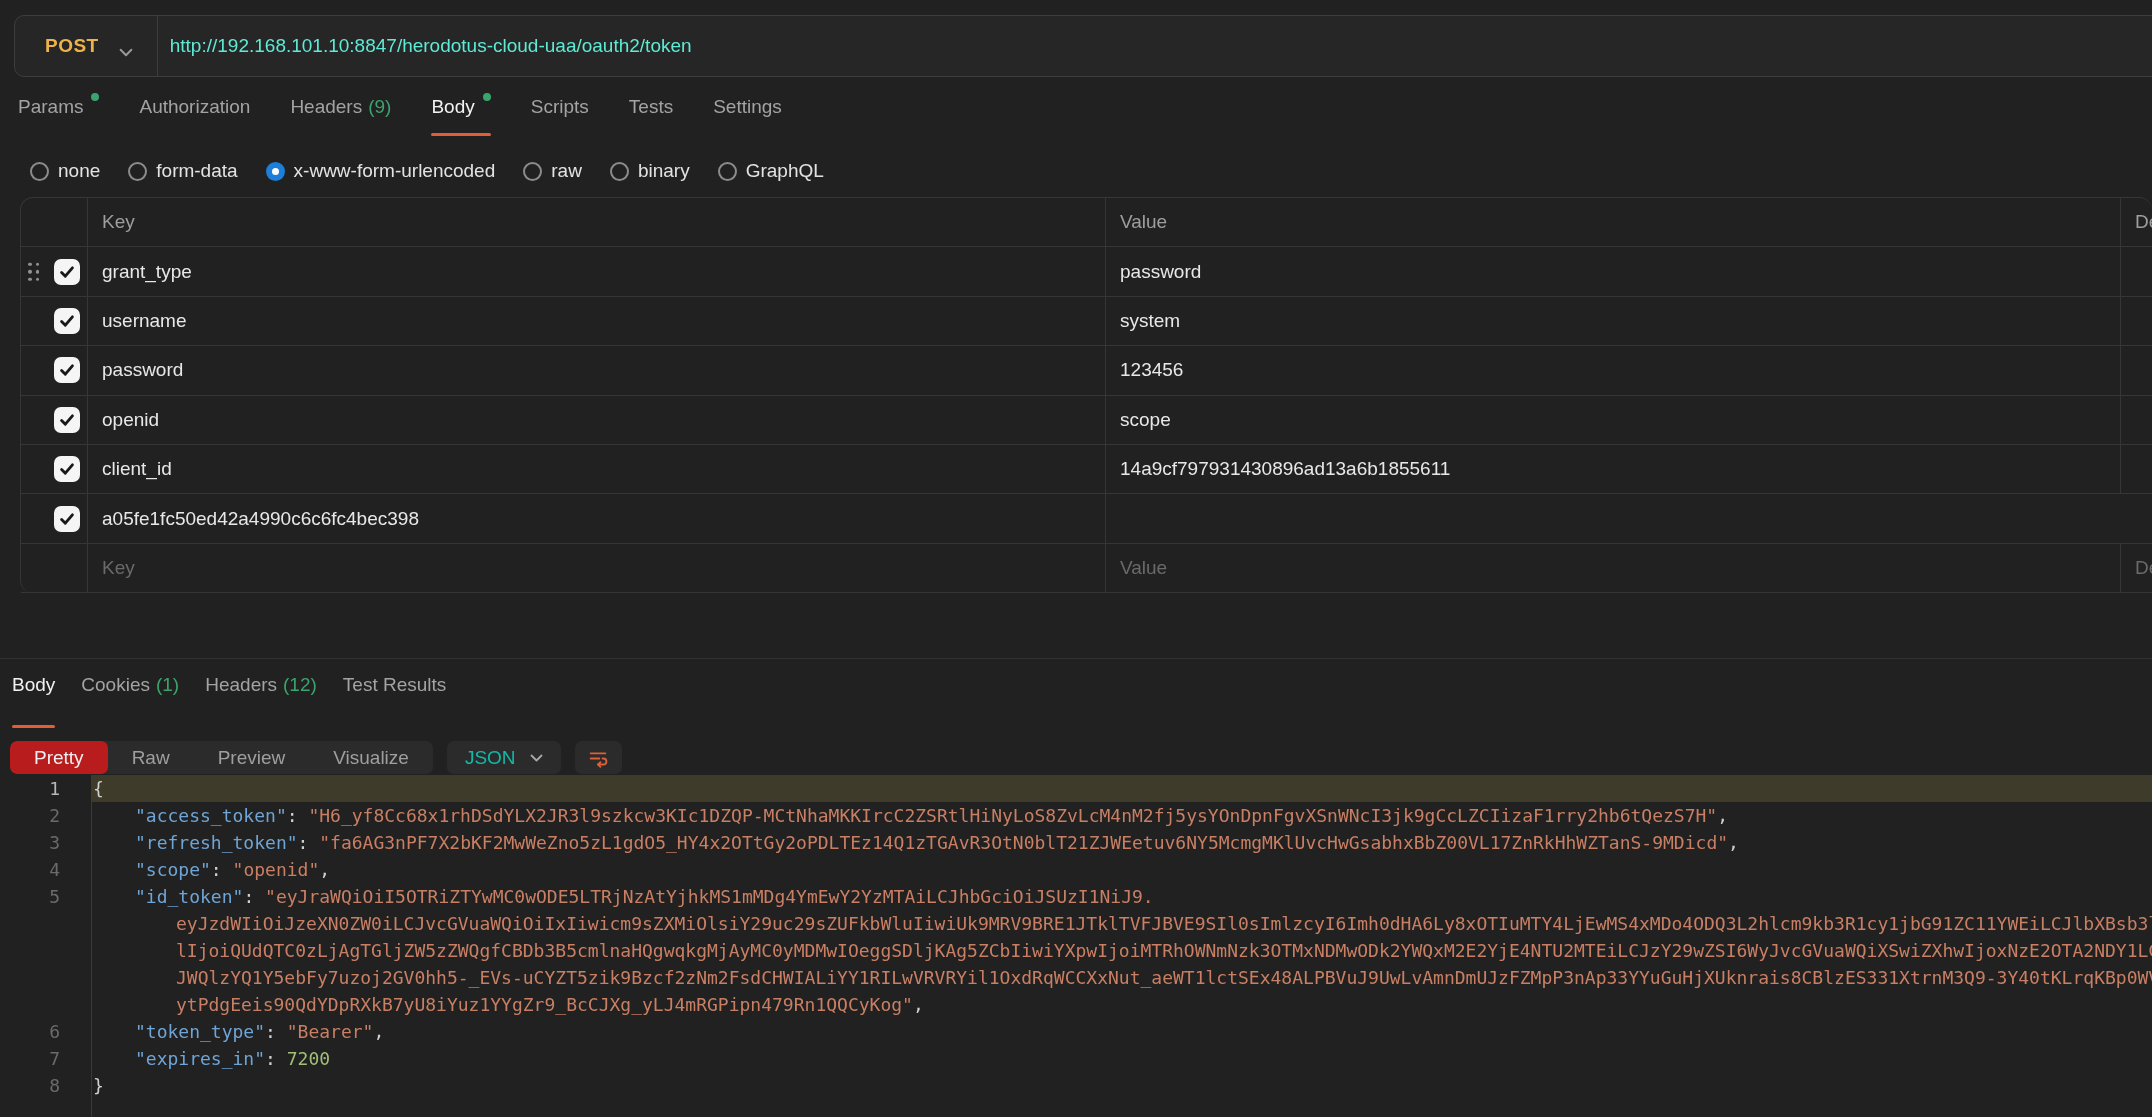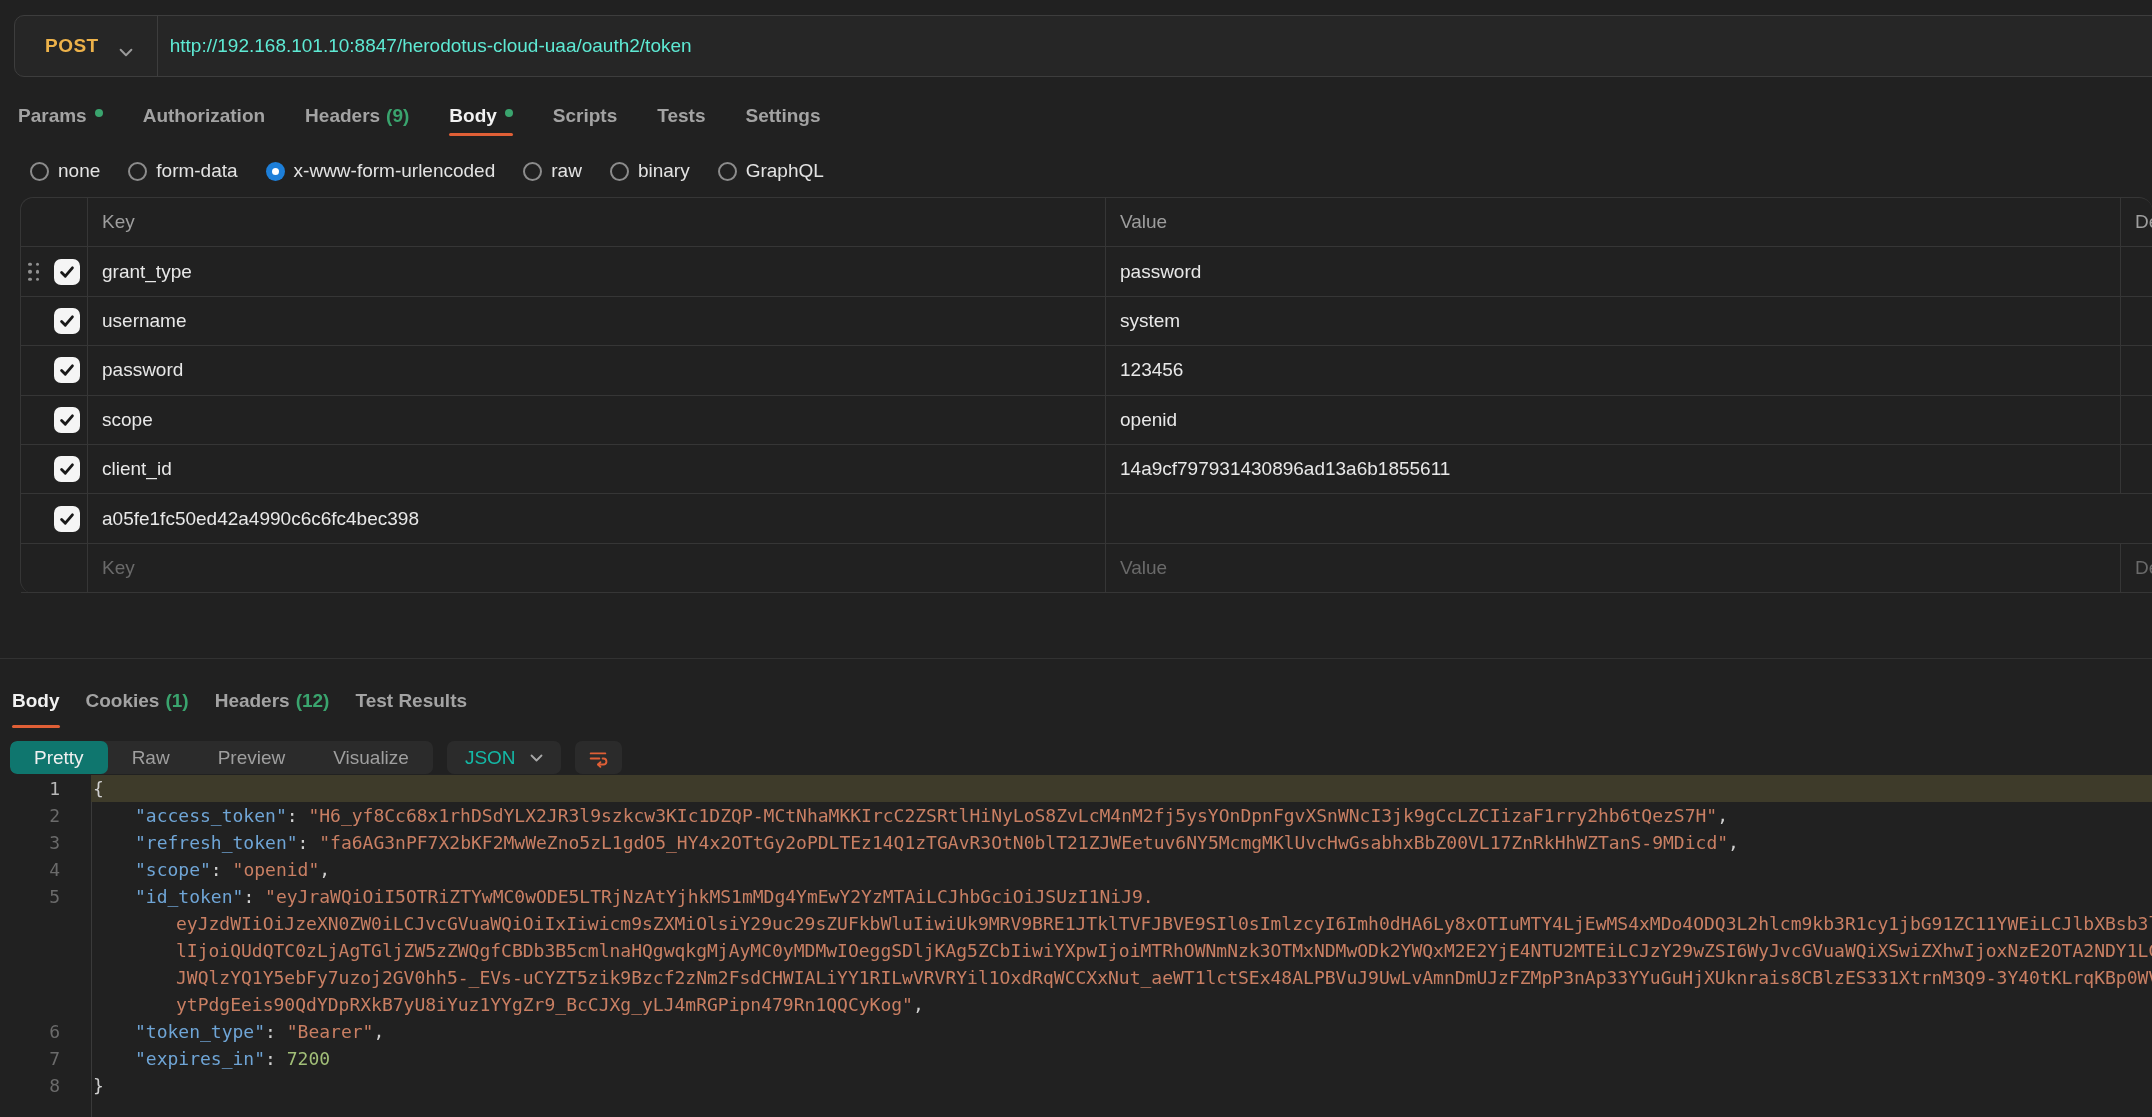--- a/index.html
+++ b/index.html
@@ -10,21 +10,21 @@
   .url-bar{position:absolute;left:14px;top:15px;width:2160px;height:62px;background:#262626;
            border:1px solid #3d3d3d;border-radius:10px;display:flex;align-items:center;box-sizing:border-box;}
   .method{display:flex;align-items:flex-end;padding-left:30px;cursor:pointer;}
   .method-label{font-size:19px;font-weight:bold;letter-spacing:.5px;color:#edb24a;}
   .chev{display:inline-flex;margin-left:20px;}
   .vdiv{width:1px;height:60px;background:#3d3d3d;margin-left:24px;}
   .url{margin-left:12px;font-size:19px;color:#5eead4;white-space:nowrap;}
 
   
   .req-tabs{position:absolute;left:18px;top:96px;height:40px;display:flex;gap:40px;align-items:stretch;}
-  .tab{position:relative;display:flex;align-items:center;font-size:19px;color:#a3a3a3;cursor:pointer;font-weight:bold;}
+  .tab{position:relative;display:flex;font-size:19px;color:#a3a3a3;cursor:pointer;}
   .tab.active{color:#f2f2f2;}
   .tab.active::after{content:"";position:absolute;left:0;right:0;bottom:0;height:3px;border-radius:2px;background:#e05f36;}
   .tab-count{color:#3aa46e;margin-left:6px;}
   .tab-dot{width:8px;height:8px;border-radius:50%;background:#3aa46e;margin-left:8px;transform:translateY(-3px);}
 
   
   .radio-row{position:absolute;left:30px;top:150px;height:32px;display:flex;gap:28px;align-items:flex-end;}
   .radio-opt{display:flex;align-items:center;gap:9px;cursor:pointer;}
   .radio-circle{width:19px;height:19px;border-radius:50%;border:2px solid #8c8c8c;box-sizing:border-box;position:relative;flex:none;}
   .radio-circle.selected{border:none;background:#1d7fd9;}
@@ -47,21 +47,21 @@
   
   .hsep{position:absolute;left:0;top:658px;width:2152px;height:1px;background:#323232;}
 
   
   .resp-tabs{position:absolute;left:12px;top:674px;height:54px;display:flex;gap:26px;align-items:stretch;}
 
   
   .resp-toolbar{position:absolute;left:10px;top:741px;height:33px;display:flex;gap:14px;align-items:stretch;}
   .seg-control{display:flex;background:#2b2b2b;border-radius:7px;overflow:hidden;}
   .seg{padding:0 24px;display:flex;align-items:center;font-size:19px;color:#9f9f9f;cursor:pointer;}
-  .seg.active{background:#0f766e;border-radius:7px;color:#f0f0f0;}
+  .seg.active{background:#b91c1c;border-radius:7px;color:#f0f0f0;}
   .json-btn{display:flex;align-items:center;gap:14px;background:#2b2b2b;border-radius:7px;padding:0 18px;cursor:pointer;}
   .json-btn .fmt{font-size:19px;color:#14b8a6;}
   .wrap-btn{width:47px;background:#2b2b2b;border-radius:7px;display:flex;align-items:center;justify-content:center;cursor:pointer;}
 
   
   .code{position:absolute;left:0;top:775px;width:2152px;bottom:0;font-family:"DejaVu Sans Mono",monospace;font-size:18px;}
   .gutter-sep{position:absolute;left:91px;top:0;bottom:0;width:1px;background:#3a3a3a;}
   .code-row{position:relative;height:27px;line-height:27px;white-space:pre;}
   .code-row.active::before{content:"";position:absolute;left:91px;right:0;top:0;bottom:0;background:#3e3b2a;}
   .ln{position:absolute;left:0;width:60px;text-align:right;color:#6b6b6b;}
@@ -197,22 +197,22 @@
           <div class="cell c-desc"></div>
         </div>
         <div class="t-row">
           <div class="cell c-check">
             <span class="checkbox">
               <svg width="20" height="20" viewBox="0 0 24 24" fill="none" stroke="#191919" stroke-width="3.4" stroke-linecap="round" stroke-linejoin="round">
                 <path d="M5.5 12.5l4.5 4.5L18.5 7"></path>
               </svg>
             </span>
           </div>
+          <div class="cell c-value">openid</div>
           <div class="cell c-key">scope</div>
-          <div class="cell c-value">openid</div>
           <div class="cell c-desc"></div>
         </div>
         <div class="t-row">
           <div class="cell c-check">
             <span class="checkbox">
               <svg width="20" height="20" viewBox="0 0 24 24" fill="none" stroke="#191919" stroke-width="3.4" stroke-linecap="round" stroke-linejoin="round">
                 <path d="M5.5 12.5l4.5 4.5L18.5 7"></path>
               </svg>
             </span>
           </div>

